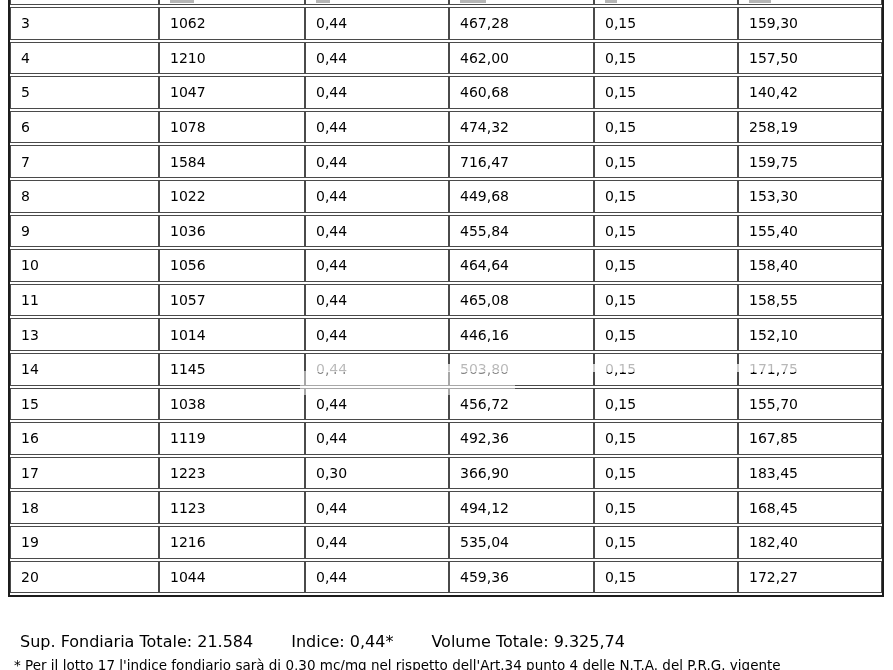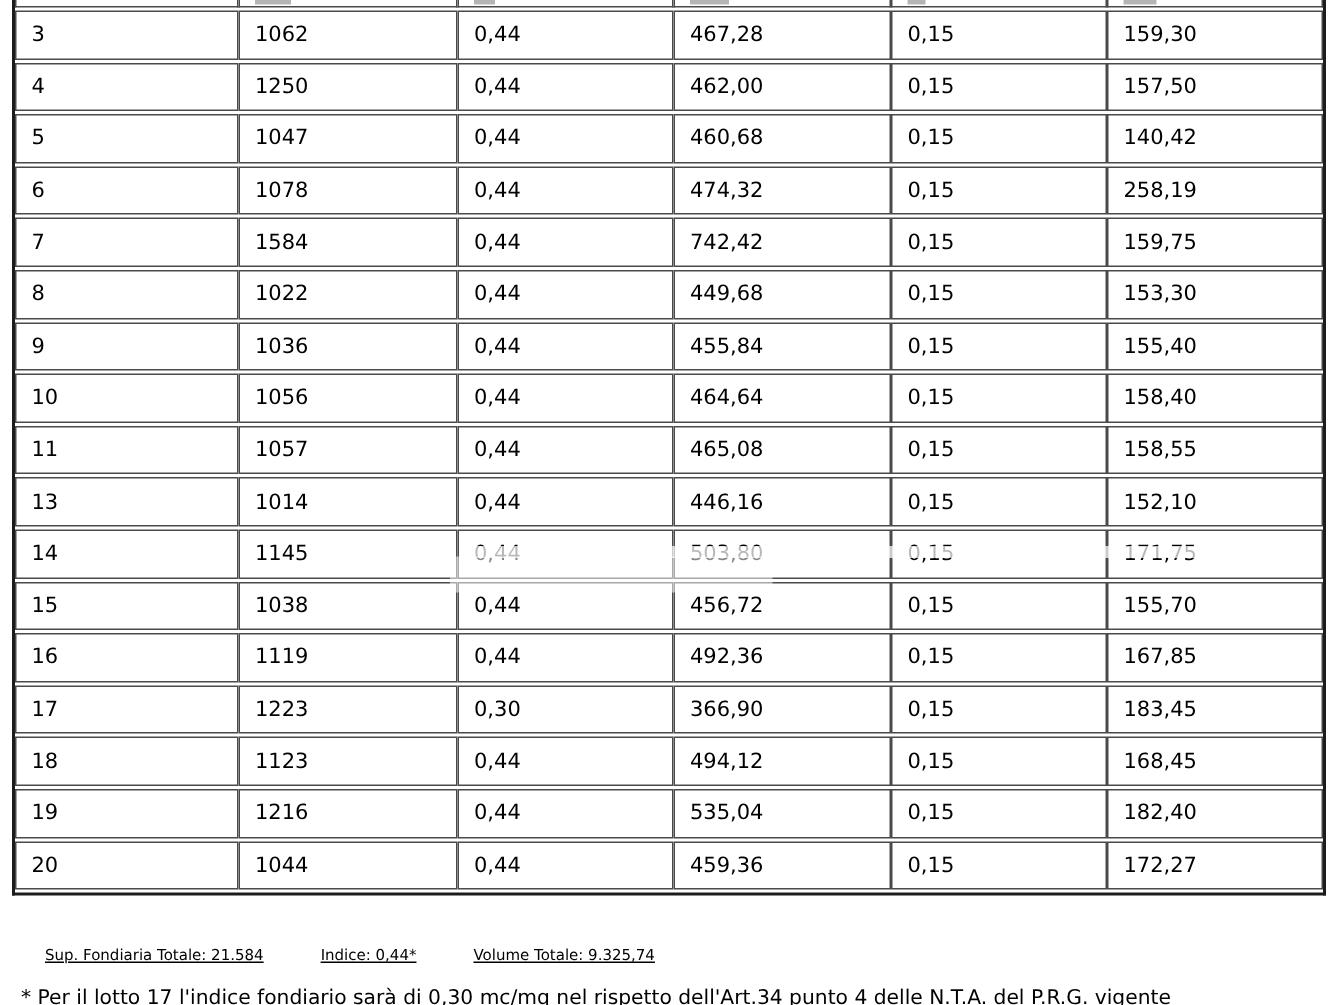--- a/index.html
+++ b/index.html
@@ -73,25 +73,24 @@
     width: 215px;
     height: 24px;
     background: rgba(255,255,255,0.52);
     z-index: 5;
     pointer-events: none;
   }
 
   
   .summary {
     position: absolute;
-    left: 30px;
+    left: 20px;
     top: 632px;
-    font-size: 10px;
+    font-size: 16px;
     white-space: nowrap;
-    text-decoration: underline;
   }
   .summary span {
     margin-right: 38px;
   }
   .summary span:last-child {
     margin-right: 0;
   }
   .footnote {
     position: absolute;
     left: 14px;
@@ -127,21 +126,21 @@
     <tr>
           <td>3</td>
           <td>1062</td>
           <td>0,44</td>
           <td>467,28</td>
           <td>0,15</td>
           <td>159,30</td>
         </tr>
         <tr>
           <td>4</td>
-          <td>1250</td>
+          <td>1210</td>
           <td>0,44</td>
           <td>462,00</td>
           <td>0,15</td>
           <td>157,50</td>
         </tr>
         <tr>
           <td>5</td>
           <td>1047</td>
           <td>0,44</td>
           <td>460,68</td>
@@ -153,21 +152,21 @@
           <td>1078</td>
           <td>0,44</td>
           <td>474,32</td>
           <td>0,15</td>
           <td>258,19</td>
         </tr>
         <tr>
           <td>7</td>
           <td>1584</td>
           <td>0,44</td>
-          <td>742,42</td>
+          <td>716,47</td>
           <td>0,15</td>
           <td>159,75</td>
         </tr>
         <tr>
           <td>8</td>
           <td>1022</td>
           <td>0,44</td>
           <td>449,68</td>
           <td>0,15</td>
           <td>153,30</td>

